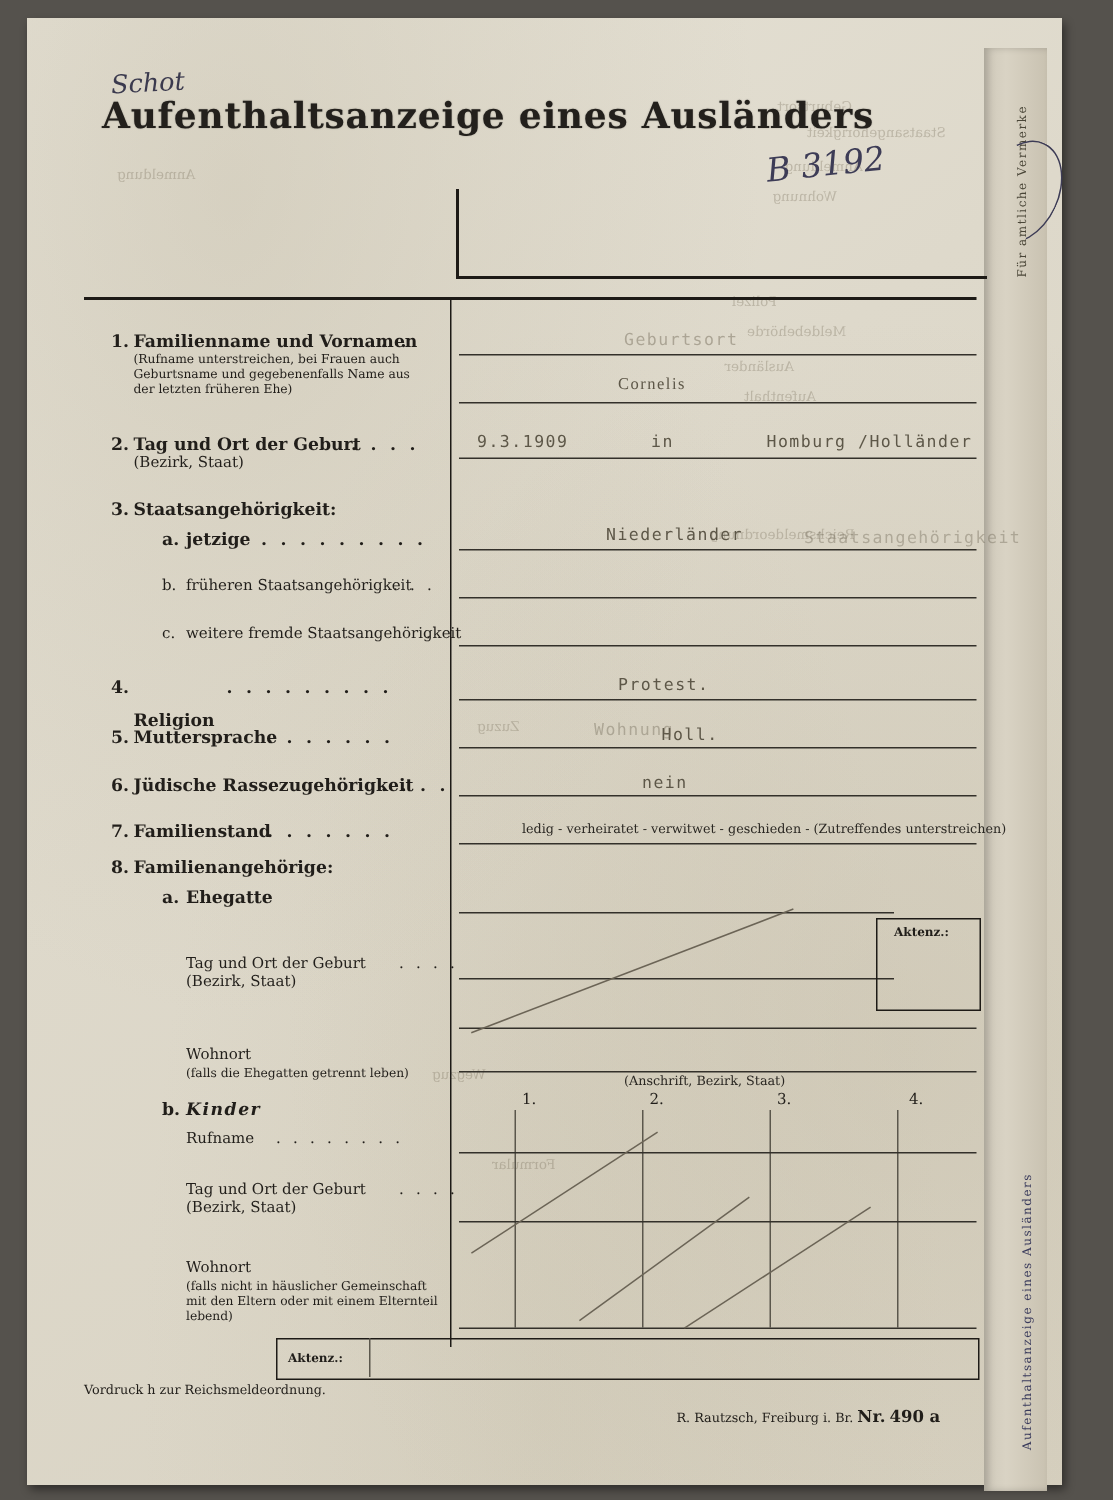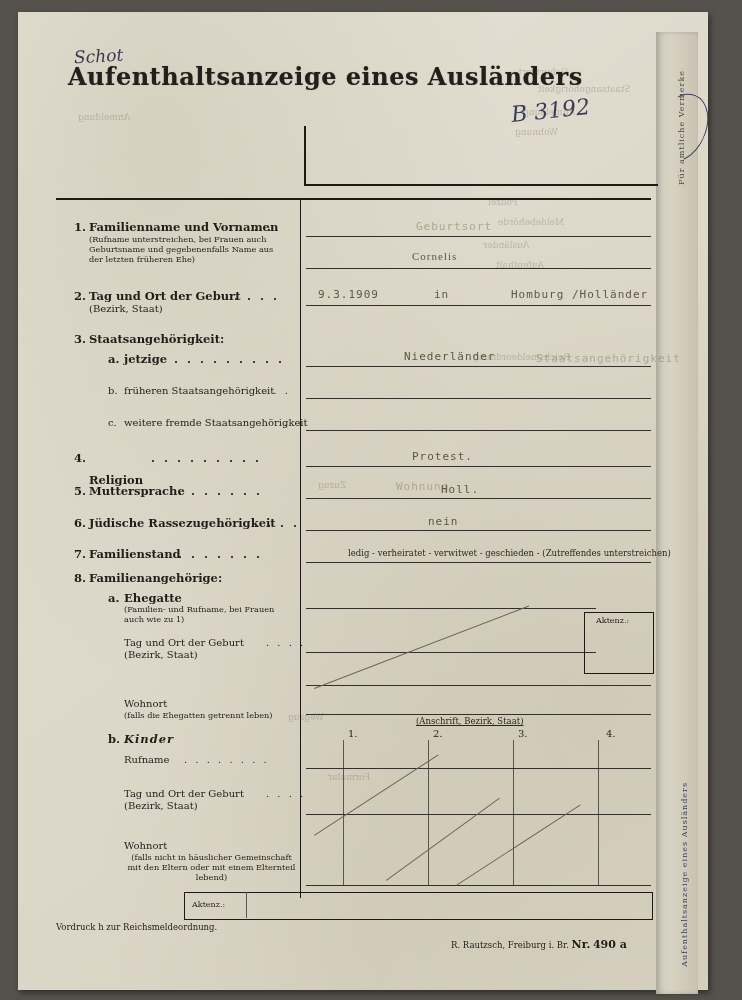--- a/index.html
+++ b/index.html
@@ -122,21 +122,21 @@
     position:absolute;
     font-family:"DejaVu Serif", serif;
     font-size:8.5px;color:#2a2722;white-space:nowrap;
   }
   
   .akt-box{
     position:absolute;border:1.6px solid #1d1a16;background:transparent;
   }
   .akt-lbl{
     position:absolute;font-family:"DejaVu Serif", serif;
-    font-size:8px;color:#211e1a;
+    font-size:8px;color:#211e1a;font-weight:bold;
   }
   
   .gl{position:absolute;border-left:1px solid #5b574c;}
   
   .strike{position:absolute;background:#6b6456;height:1px;transform-origin:0 0;}
   #footer-left{
     position:absolute;left:0;top:882px;font-size:8.5px;color:#201d19;
   }
   #footer-right{
     position:absolute;left:395px;top:898px;font-size:8.5px;color:#201d19;white-space:nowrap;
@@ -239,33 +239,32 @@
     <div class="lbl b" style="left:33px;top:507px;">Familienstand</div>
     <div class="lbl b dots" style="left:122px;top:507px;">. . . . . . .</div>
     <div class="tiny" style="left:250px;top:508px;margin-left:42px;">ledig - verheiratet - verwitwet - geschieden - (Zutreffendes unterstreichen)</div>
     <div class="fld" style="left:250px;top:522px;width:345px;height:0;"></div>
 
     <div class="lbl b" style="left:18px;top:531px;">8.</div>
     <div class="lbl b" style="left:33px;top:531px;">Familienangehörige:</div>
 
     <div class="lbl b" style="left:52px;top:551px;">a.</div>
     <div class="lbl b" style="left:68px;top:551px;">Ehegatte</div>
-    <div class="lbl s" style="left:68px;top:564px;width:160px;">(Familien- und Rufname, bei Frauen auch wie zu 1)</div>
     <div class="fld" style="left:250px;top:568px;width:290px;height:0;"></div>
 
     <div class="lbl n" style="left:68px;top:597px;">Tag und Ort der Geburt</div>
     <div class="lbl n dots" style="left:210px;top:597px;">. . . .</div>
     <div class="lbl n" style="left:68px;top:609px;">(Bezirk, Staat)</div>
     <div class="fld" style="left:250px;top:612px;width:290px;height:0;"></div>
     <div class="fld" style="left:250px;top:645px;width:345px;height:0;"></div>
 
     <div class="lbl n" style="left:68px;top:658px;">Wohnort</div>
     <div class="lbl s" style="left:68px;top:670px;width:175px;">(falls die Ehegatten getrennt leben)</div>
     <div class="fld" style="left:250px;top:674px;width:345px;height:0;"></div>
-    <div class="tiny" style="left:360px;top:676px;text-decoration:underline;">(Anschrift, Bezirk, Staat)</div>
+    <div class="tiny" style="left:360px;top:676px;">(Anschrift, Bezirk, Staat)</div>
 
     <div class="strike" style="left:258px;top:648px;width:230px;transform:rotate(-21deg);"></div>
 
     <div class="akt-box" style="left:528px;top:572px;width:68px;height:60px;"></div>
     <div class="akt-lbl" style="left:540px;top:576px;">Aktenz.:</div>
 
     <div class="lbl b" style="left:52px;top:692px;">b.</div>
     <div class="lbl b" style="left:68px;top:692px;letter-spacing:1px;font-style:italic;">Kinder</div>
 
     <div class="lbl n" style="left:292px;top:688px;">1.</div>
@@ -281,21 +280,21 @@
     <div class="lbl n" style="left:68px;top:714px;">Rufname</div>
     <div class="lbl n dots" style="left:128px;top:714px;">. . . . . . . .</div>
     <div class="fld" style="left:250px;top:728px;width:345px;height:0;"></div>
 
     <div class="lbl n" style="left:68px;top:748px;">Tag und Ort der Geburt</div>
     <div class="lbl n dots" style="left:210px;top:748px;">. . . .</div>
     <div class="lbl n" style="left:68px;top:760px;">(Bezirk, Staat)</div>
     <div class="fld" style="left:250px;top:774px;width:345px;height:0;"></div>
 
     <div class="lbl n" style="left:68px;top:800px;">Wohnort</div>
-    <div class="lbl s" style="left:68px;top:812px;width:175px;text-align:center;">(falls nicht in häuslicher Gemeinschaft mit den Eltern oder mit einem Elternteil lebend)</div>
+    <div class="lbl s" style="left:68px;top:812px;width:175px;">(falls nicht in häuslicher Gemeinschaft mit den Eltern oder mit einem Elternteil lebend)</div>
     <div class="fld" style="left:250px;top:845px;width:345px;height:0;"></div>
 
     <div class="strike" style="left:258px;top:795px;width:148px;transform:rotate(-33deg);"></div>
     <div class="strike" style="left:400px;top:845px;width:148px;transform:rotate(-33deg);"></div>
     <div class="strike" style="left:330px;top:840px;width:140px;transform:rotate(-36deg);"></div>
 
     <div class="akt-box" style="left:128px;top:852px;width:467px;height:26px;"></div>
     <div class="gl" style="left:190px;top:852px;height:26px;"></div>
     <div class="akt-lbl" style="left:136px;top:860px;">Aktenz.:</div>
 

